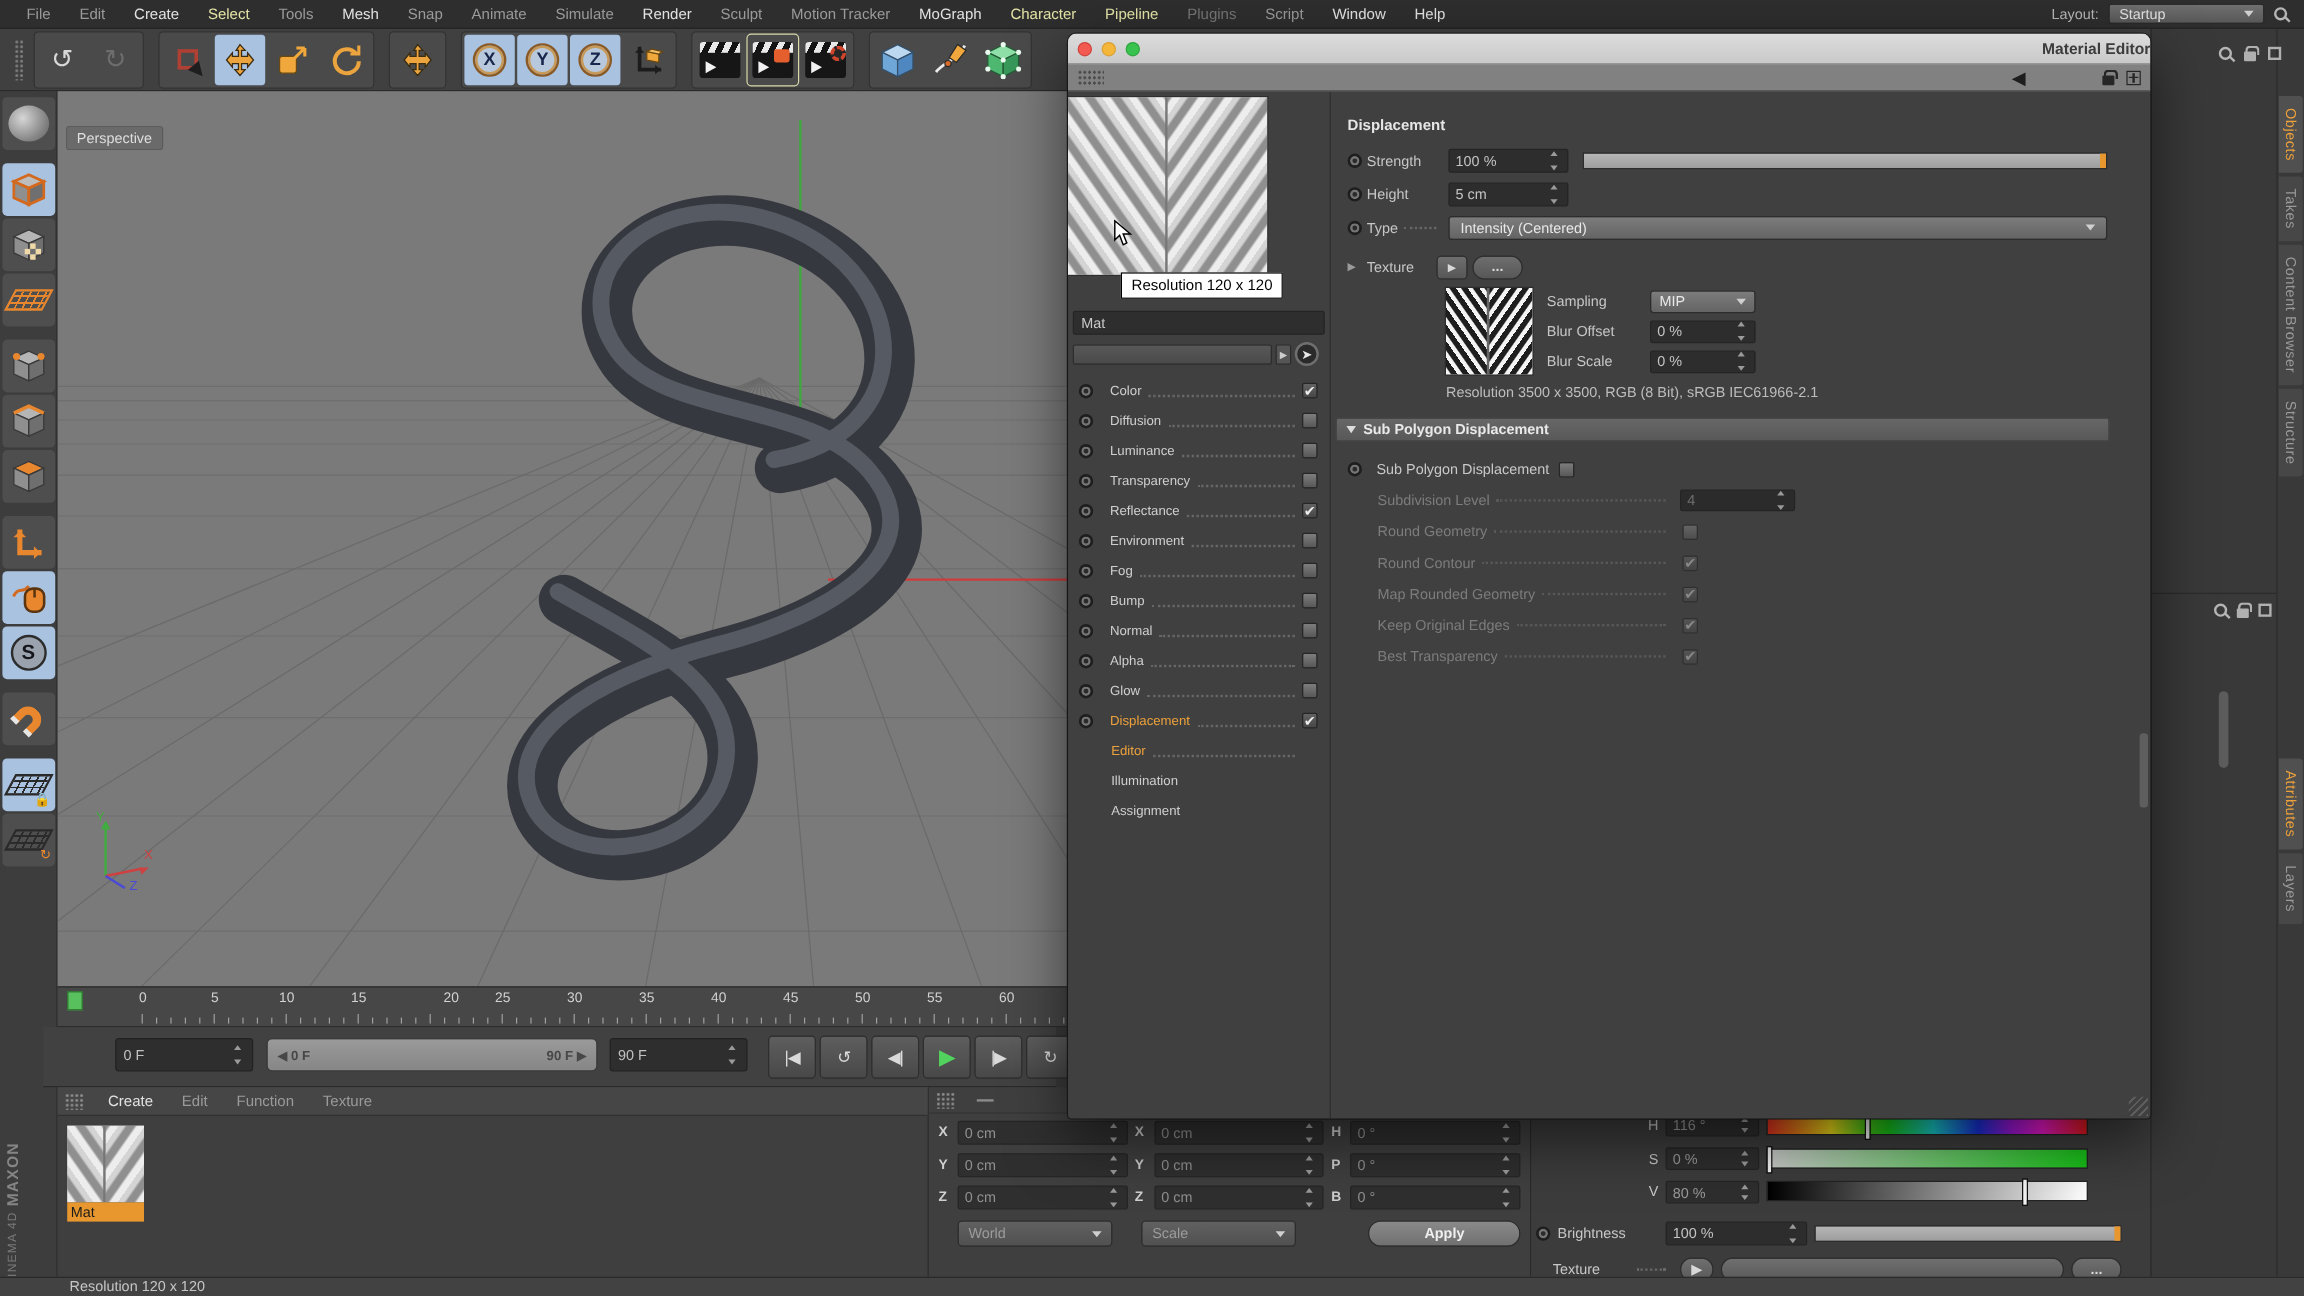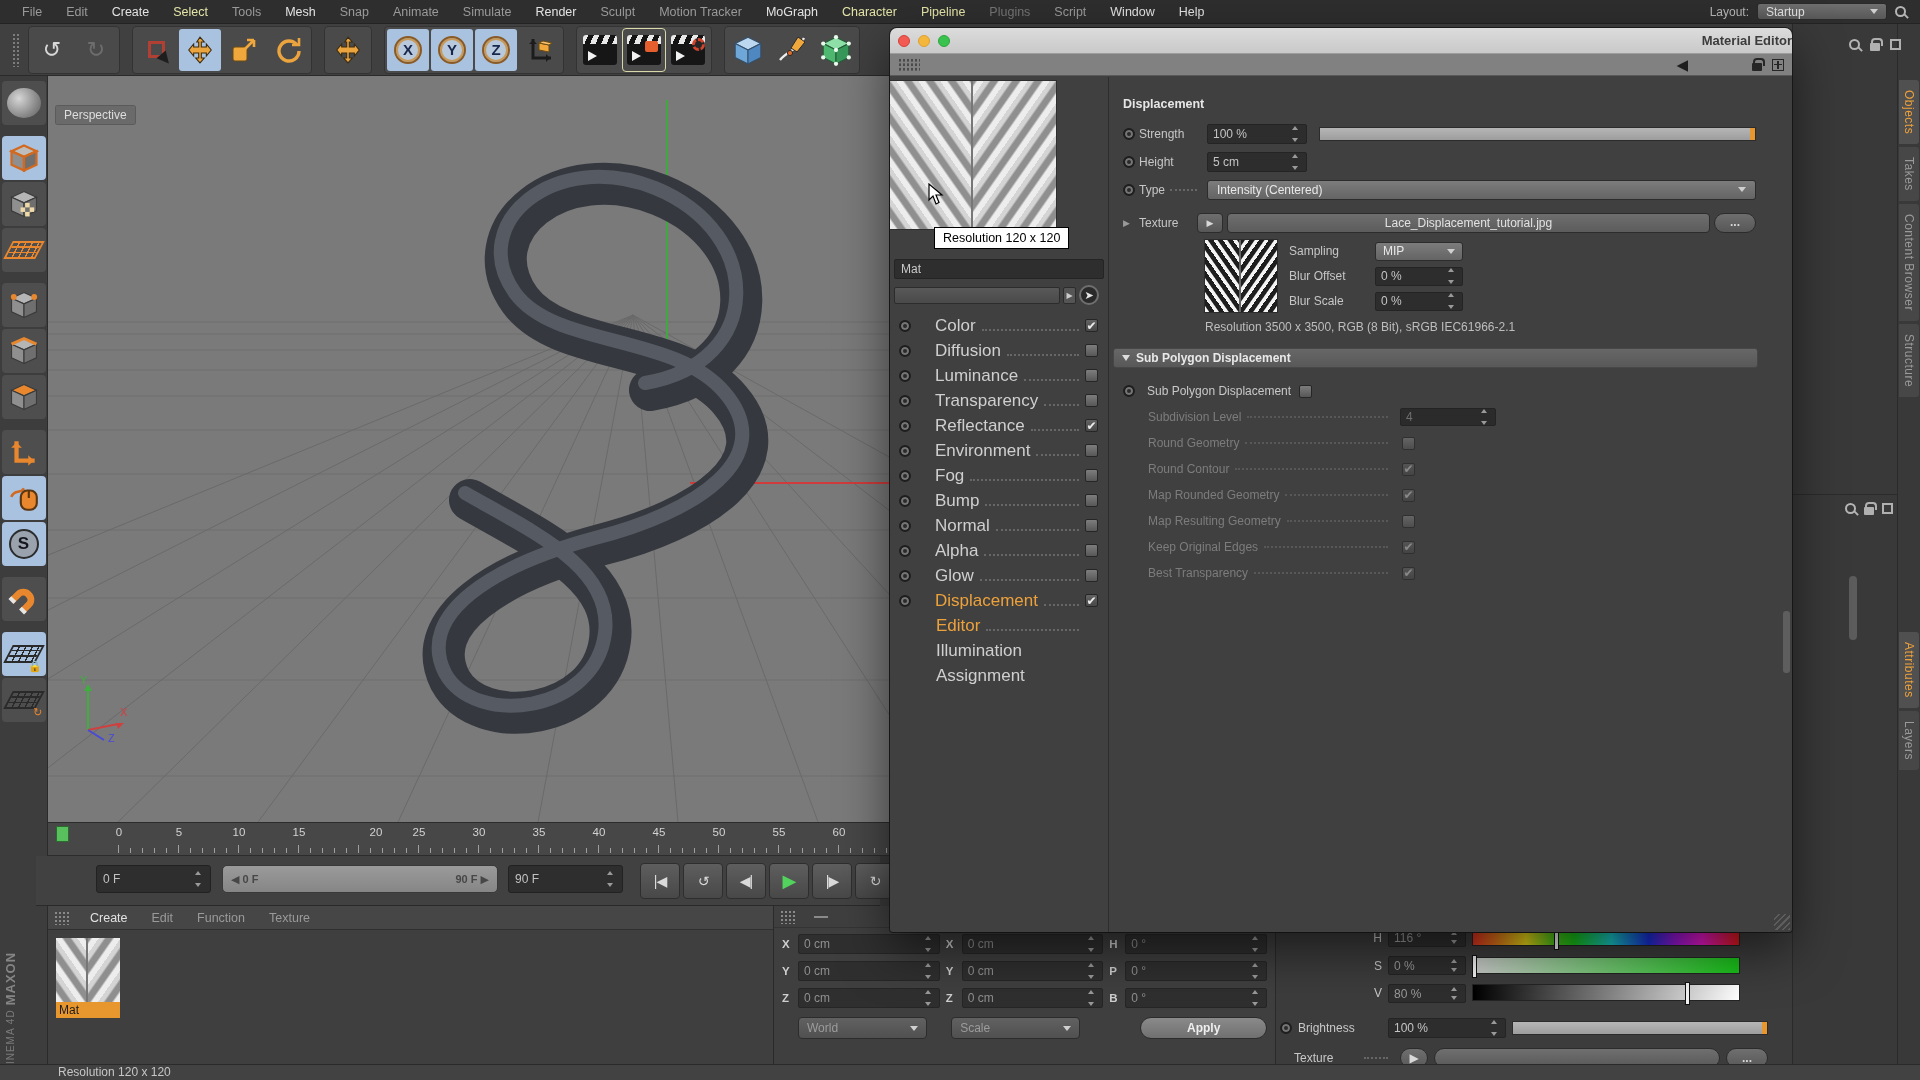--- a/index.html
+++ b/index.html
@@ -147,21 +147,21 @@
 #me-preview{position:absolute;left:0;top:4px;width:166px;height:148px;box-shadow:0 0 0 1px #2e2e2e}
 #me-tooltip{position:absolute;left:44px;top:150px;background:#fff;border:1px solid #000;color:#000;font-size:12.5px;padding:3px 8px;white-space:nowrap;z-index:4}
 #me-cursor{position:absolute;left:38px;top:106px;z-index:4}
 #me-name{position:absolute;left:4px;top:182px;width:210px;height:20px;background:#2e2e2e;border:1px solid #242424;border-radius:2px;color:#c9c9c9;padding:0 6px;line-height:19px}
 #me-shaderbar{position:absolute;left:4px;top:208px;display:flex;align-items:center;gap:3px}
 #me-shaderbar .bar{width:166px;height:17px;background:linear-gradient(#585858,#4a4a4a);border:1px solid #2c2c2c;border-radius:2px}
 #me-shaderbar .mini{width:13px;height:17px;background:#555;border:1px solid #2c2c2c;border-radius:2px;color:#ccc;font-size:8px;text-align:center;line-height:16px}
 #me-shaderbar .pick{width:20px;height:20px;border-radius:50%;background:#2a2a2a;border:2px solid #6f6f6f;display:flex;align-items:center;justify-content:center;color:#e8e8e8;font-size:11px}
 #channel-list{position:absolute;left:0;top:236px;width:218px}
 .ch-row{display:flex;align-items:center;height:25px;padding:0 10px 0 9px}
-.ch-label{margin-left:24px;font-size:17px;color:#cfcfcf}
+.ch-label{margin-left:14px;font-size:11px;color:#cfcfcf}
 .ch-label.accent{color:#eda13b}
 .leader{flex:1;margin:0 6px;border-bottom:2px dotted #676767;align-self:center;height:40%}
 .cb{width:13px;height:13px;border-radius:2px;background:linear-gradient(#7d7d7d,#575757);border:1px solid #262626;display:flex;align-items:center;justify-content:center;font-size:12px;font-weight:bold;color:#ededed;flex:none}
 .cb.on{background:linear-gradient(#636363,#474747)}
 .slot{width:13px;flex:none}
 
 #me-content{position:absolute;left:219px;top:0;right:0;bottom:0}
 #disp-header{margin:20px 0 12px 14px;font-weight:bold;font-size:12.5px;color:#e6e6e6}
 .c-row{display:flex;align-items:center;height:21px;margin:0 36px 7px 14px;gap:4px}
 .c-label{flex:0 0 64px;color:#c6c6c6}
@@ -922,21 +922,20 @@
         <div class="bigdd">
             <span>Intensity (Centered)</span>
             <span class="dd-caret"></span>
           </div>
       </div>
 
       <div class="c-row" style="margin-top:12px">
         <span class="expander">▶</span>
         <span class="c-label" style="flex-basis:54px">Texture</span>
         <span class="minibtn">▶</span>
-        <div class="filebtn">Lace_Displacement_tutorial.jpg</div>
         <span class="morebtn">...</span>
       </div>
 
       <div id="tex-block">
         <div id="tex-thumb" class="chevron"></div>
         <div id="tex-rows">
           <div class="t-row">
             <span class="t-label">Sampling</span>
             <div class="smalldd">
                 <span>MIP</span>
@@ -1003,28 +1002,20 @@
             <span class="slot"></span>
             <div class="spd-left">
               <span class="spd-label">Map Rounded Geometry</span>
               <div class="leader"></div>
             </div>
             <span class="cb on">✔</span>
           </div>
           <div class="spd-row dis">
             <span class="slot"></span>
             <div class="spd-left">
-              <span class="spd-label">Map Resulting Geometry</span>
-              <div class="leader"></div>
-            </div>
-            <span class="cb"></span>
-          </div>
-          <div class="spd-row dis">
-            <span class="slot"></span>
-            <div class="spd-left">
               <span class="spd-label">Keep Original Edges</span>
               <div class="leader"></div>
             </div>
             <span class="cb on">✔</span>
           </div>
           <div class="spd-row dis">
             <span class="slot"></span>
             <div class="spd-left">
               <span class="spd-label">Best Transparency</span>
               <div class="leader"></div>

